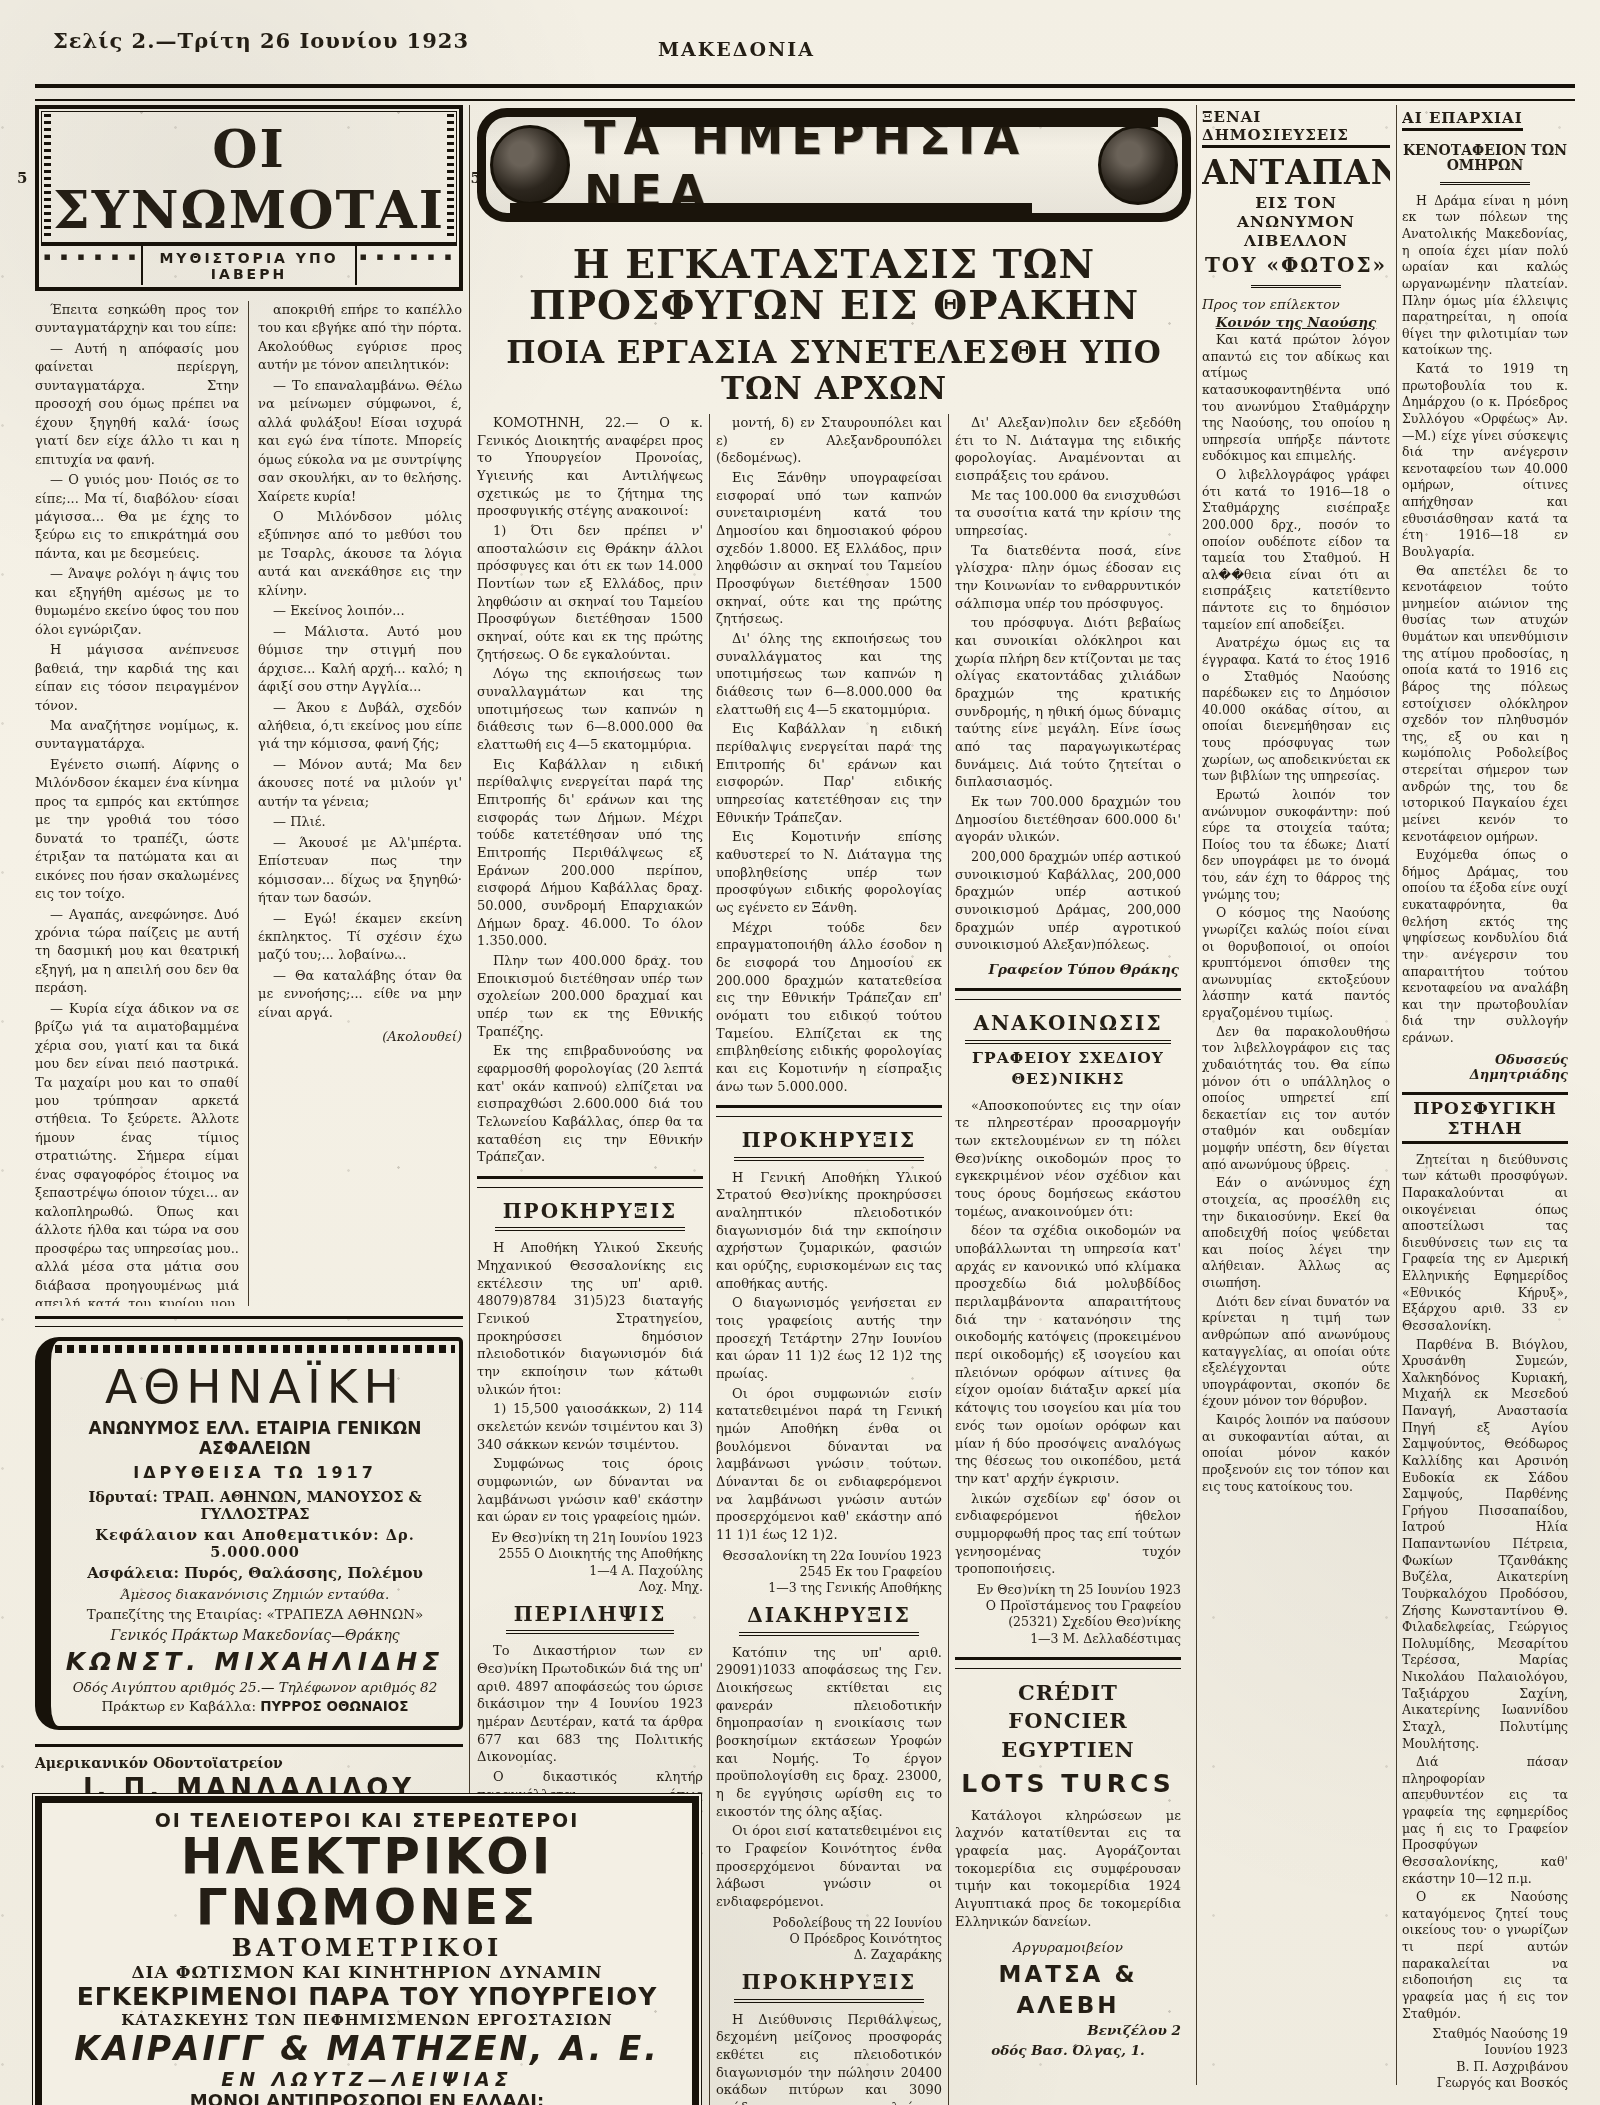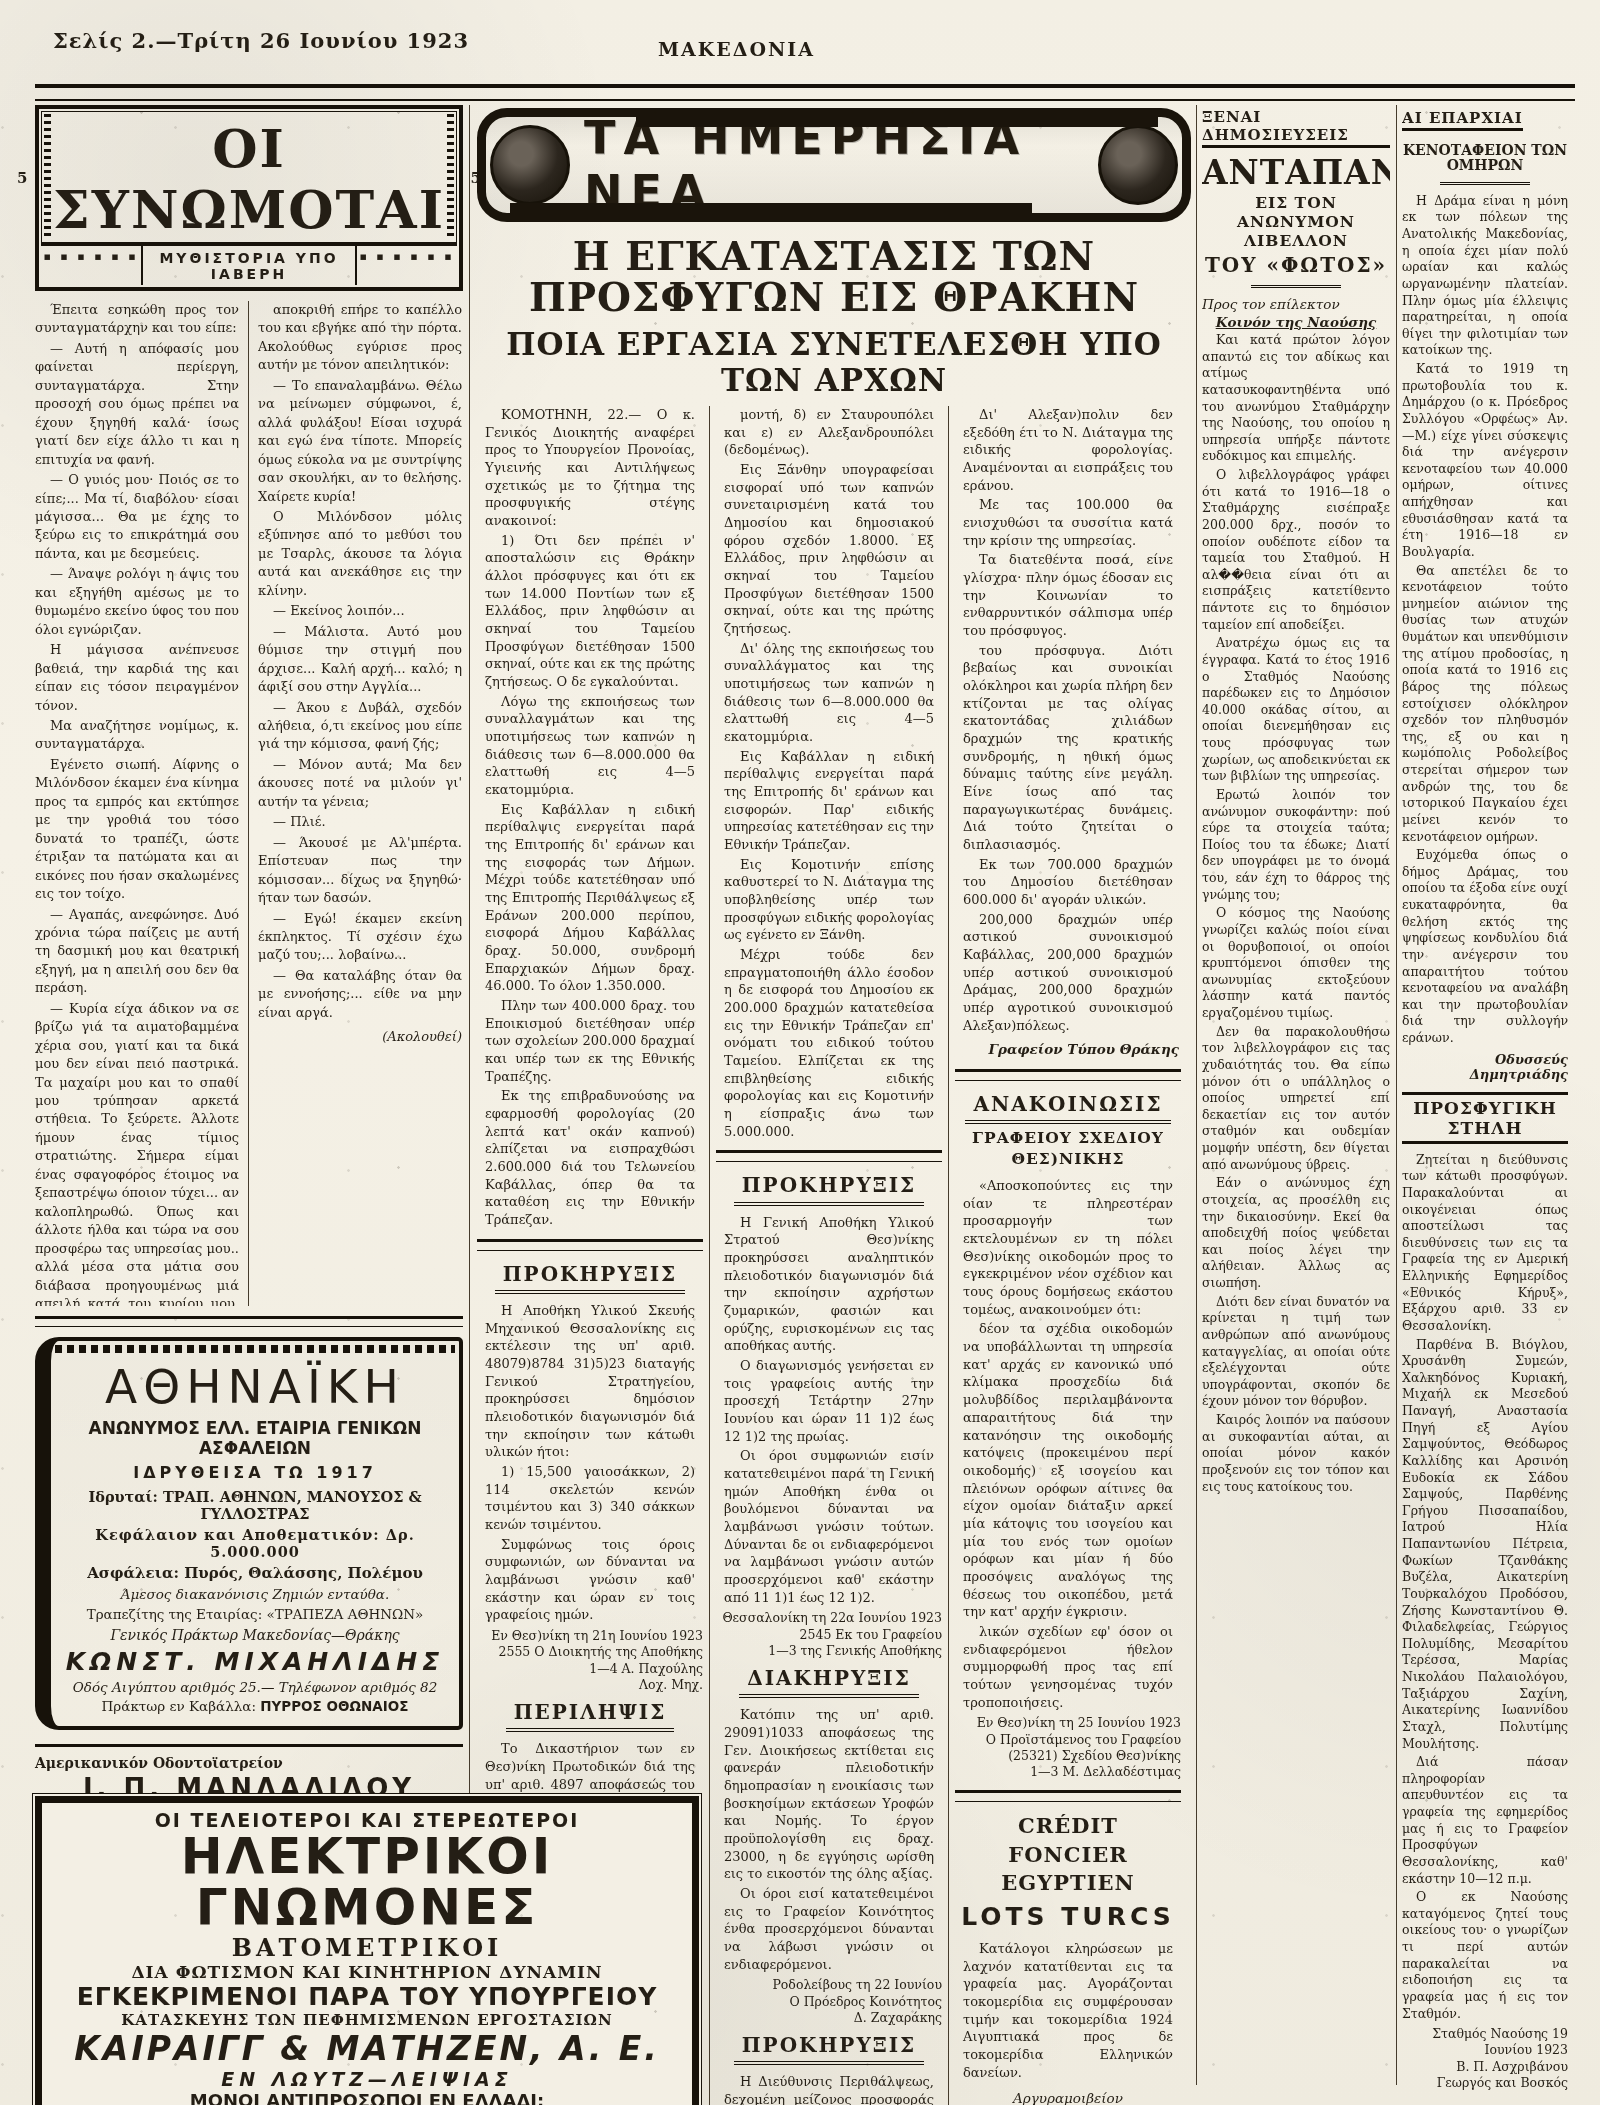--- a/index.html
+++ b/index.html
@@ -73,25 +73,25 @@
   .big-l8{font-weight:bold;font-size:14.5px;font-family:"DejaVu Serif",serif;}
   .big-l9{font-weight:bold;font-size:16.5px;}
   
   .center{position:absolute;left:477px;top:108px;width:714px;}
   .banner{position:relative;height:96px;border:9px solid #1a140b;border-radius:30px;display:flex;align-items:center;justify-content:center;background:linear-gradient(180deg,rgba(0,0,0,.06),transparent 30%,rgba(0,0,0,.05));}
   .banner-text{font-family:"DejaVu Sans",sans-serif;font-weight:bold;font-size:46px;letter-spacing:8px;color:#221b10;text-shadow:1px 1px 0 rgba(0,0,0,.25);}
   .medal{width:74px;height:74px;border-radius:50%;background:radial-gradient(circle at 38% 35%,#6a6258 0 18%,#2c261e 55%,#171209 100%);border:3px solid #171209;flex:0 0 auto;}
   .medal.l{margin:0 14px 0 4px;} .medal.r{margin:0 4px 0 14px;}
   .bar{position:absolute;height:12px;background:#1a140b;left:150px;right:24px;}
   .bar.t{top:-2px;} .bar.b{bottom:-2px;left:24px;right:150px;}
-  .headline{margin:14px 0 0;text-align:center;font-size:39px;font-weight:bold;letter-spacing:1px;line-height:1.05;}
+  .headline{margin:22px 0 0;text-align:center;font-size:39px;font-weight:bold;letter-spacing:1px;line-height:1.05;}
   .subheadline{margin:8px 0 6px;text-align:center;font-size:31px;font-weight:bold;letter-spacing:1px;}
   .art-cols{display:flex;margin-top:8px;}
   .art-col{width:226px;overflow:hidden;text-align:justify;font-size:13px;line-height:1.36;}
-  .art-col p{margin:0 8px 2px;text-indent:16px;}
+  .art-col p{margin:0 0 2px;text-indent:16px;}
   .art-div{width:1px;background:#453b2c;margin:0 6px;}
   .h-a{height:1452px;} .h-b{height:1790px;} .h-c{height:1790px;}
   .signoff{text-align:right;font-weight:bold;font-style:italic;margin:6px 2px 0;font-size:13.5px;}
   .sec-rule{height:8px;border-top:3px solid #17120a;border-bottom:1px solid #17120a;margin:10px 0;}
   .nh{text-align:center;margin:6px 0 8px;}
   .nh-text{display:inline-block;font-weight:bold;font-size:20px;letter-spacing:2px;border-bottom:4px double #17120a;padding:0 8px 2px;}
   .nh2{display:block;font-weight:bold;font-size:15.5px;letter-spacing:1px;margin-top:3px;}
   .sig{margin:4px 0 6px;}
   .sig div{text-align:right;font-size:12.5px;line-height:1.3;}
   .sig div:nth-child(odd){font-weight:normal;}

